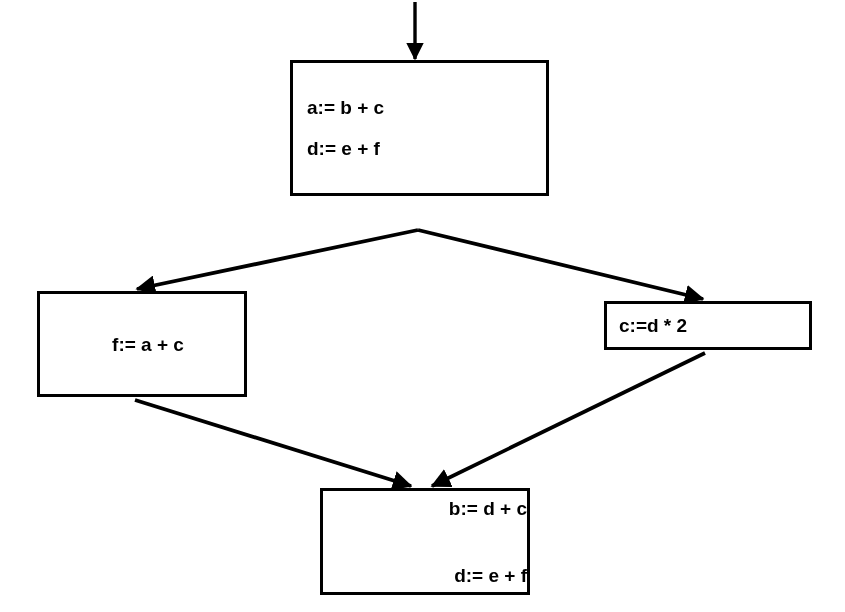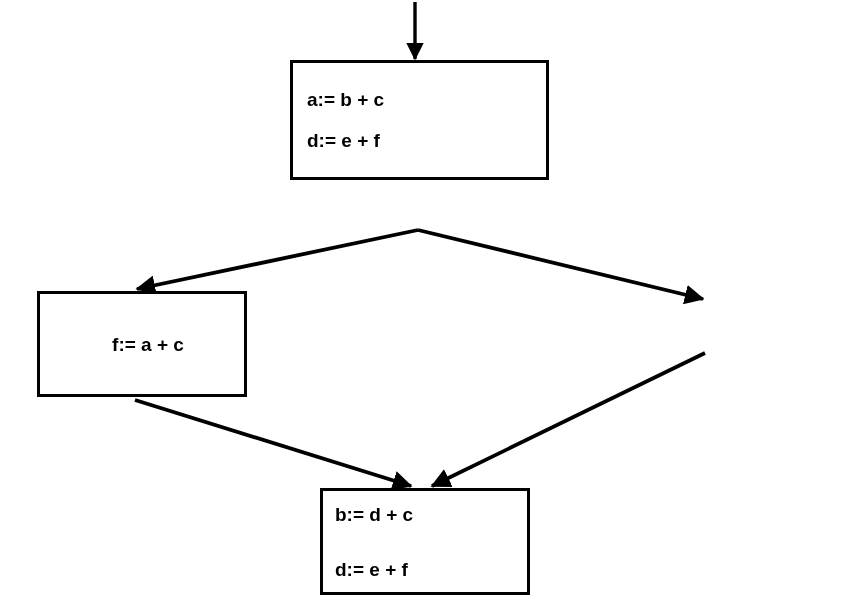--- a/index.html
+++ b/index.html
@@ -39,21 +39,21 @@
     font-size: 19px;
     color: #000000;
     line-height: 1.0;
     white-space: pre;
   }
   
   #block-b1 {
     left: 290px;
     top: 60px;
     width: 259px;
-    height: 120px;
+    height: 136px;
     padding: 0 0 0 14px;
   }
   #block-b1 .stmt { margin: 11px 0; }
   
   #block-b2 {
     left: 37px;
     top: 291px;
     width: 210px;
     height: 106px;
     padding: 0 0 0 12px;
@@ -68,21 +68,21 @@
     padding: 0 0 0 12px;
   }
   
   #block-b4 {
     left: 320px;
     top: 488px;
     width: 210px;
     height: 107px;
     padding: 0 0 0 12px;
   }
-  #block-b4 .stmt { margin: 18px 0; }
+  #block-b4 .stmt { margin: 24px 0; text-align: right; }
 </style>
 </head>
 <body>
 
 <div id="canvas">
 
   <svg id="edges" viewBox="0 0 845 612" width="845" height="612" xmlns="http://www.w3.org/2000/svg">
     <defs>
       <marker id="arrowhead" viewBox="0 0 10 10" refX="9.2" refY="5" markerWidth="5.2" markerHeight="5.2" orient="auto-start-reverse">
         <path d="M 0 0 L 10 5 L 0 10 z" fill="#000000"></path>
@@ -102,19 +102,22 @@
 
   <div class="block" id="block-b1">
     <div class="stmt">a:= b + c</div>
     <div class="stmt">d:= e + f</div>
   </div>
 
   <div class="block" id="block-b2">
     <div class="stmt">f:= a + c</div>
   </div>
 
+  <div class="block" id="block-b3">
+    <div class="stmt">c:=d * 2</div>
+  </div>
 
   <div class="block" id="block-b4">
     <div class="stmt">b:= d + c</div>
     <div class="stmt">d:= e + f</div>
   </div>
 
 </div>
 
 </body></html>

